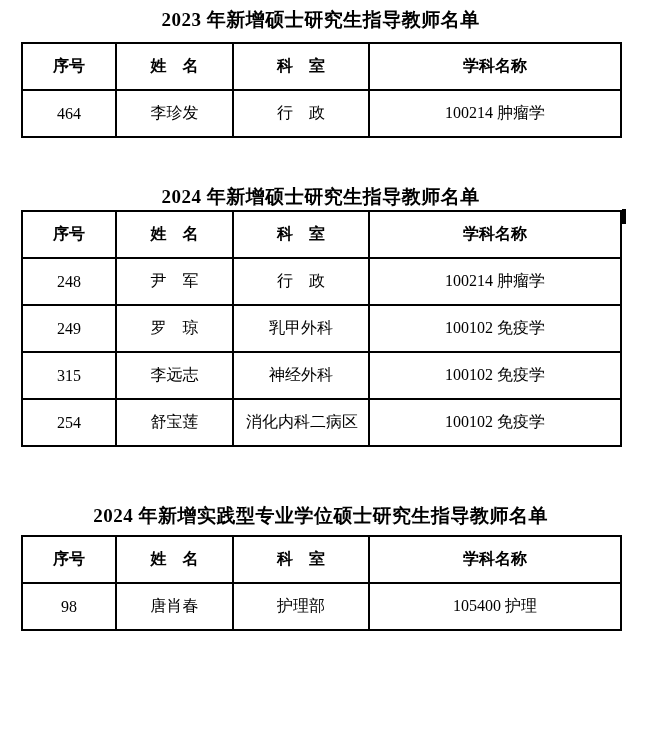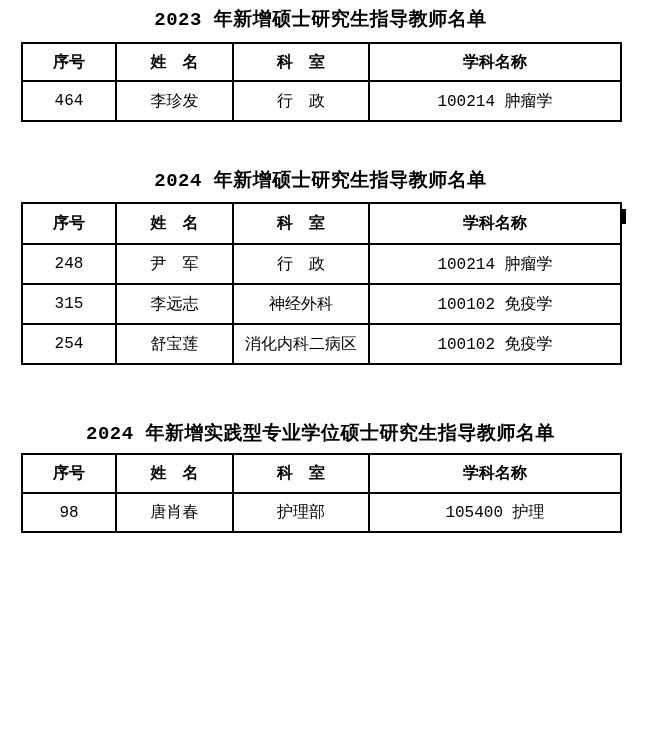--- a/index.html
+++ b/index.html
@@ -6,21 +6,21 @@
     margin: 0;
     padding: 0;
     background: #ffffff;
   }
   .page {
     position: relative;
     width: 653px;
     height: 747px;
     background: #ffffff;
     color: #000000;
-    font-family: Liberation Mono, monospace;
+    font-family: Liberation Serif, serif;
     overflow: hidden;
   }
   .table-section {
     margin: 0;
   }
   .table-title {
     width: 599px;
     margin-left: 21px;
     text-align: center;
     font-size: 19px;
@@ -32,34 +32,34 @@
   .doc-table {
     margin-left: 21px;
     width: 599px;
     border-collapse: collapse;
     table-layout: fixed;
   }
   .doc-table th, .doc-table td {
     border: 2px solid #000000;
     text-align: center;
     vertical-align: middle;
-    padding: 0;
+    padding: 12px;
     font-size: 16px;
     overflow: hidden;
     white-space: nowrap;
   }
   .doc-table th {
     font-weight: bold;
   }
   
   .section-0 .table-title { margin-top: 7px; margin-bottom: 9px; }
   .section-0 thead tr      { height: 38px; }
   .section-0 tbody tr      { height: 40px; }
   
-  .section-1 .table-title { margin-top: 46px; margin-bottom: 8px; }
+  .section-1 .table-title { margin-top: 46px; }
   .section-1 thead tr      { height: 41px; }
   .section-1 tbody tr      { height: 40px; }
   
   .section-2 .table-title { margin-top: 56px; margin-bottom: 6px; }
   .section-2 thead tr      { height: 39px; }
   .section-2 tbody tr      { height: 39px; }
 
   .cursor-mark {
     position: absolute;
     left: 622px;
@@ -119,20 +119,26 @@
             </tr>
           </thead>
           <tbody>
             <tr>
               <td>248</td>
               <td>尹　军</td>
               <td>行　政</td>
               <td>100214 肿瘤学</td>
             </tr>
             <tr>
+              <td>249</td>
+              <td>罗　琼</td>
+              <td>乳甲外科</td>
+              <td>100102 免疫学</td>
+            </tr>
+            <tr>
               <td>315</td>
               <td>李远志</td>
               <td>神经外科</td>
               <td>100102 免疫学</td>
             </tr>
             <tr>
               <td>254</td>
               <td>舒宝莲</td>
               <td>消化内科二病区</td>
               <td>100102 免疫学</td>

